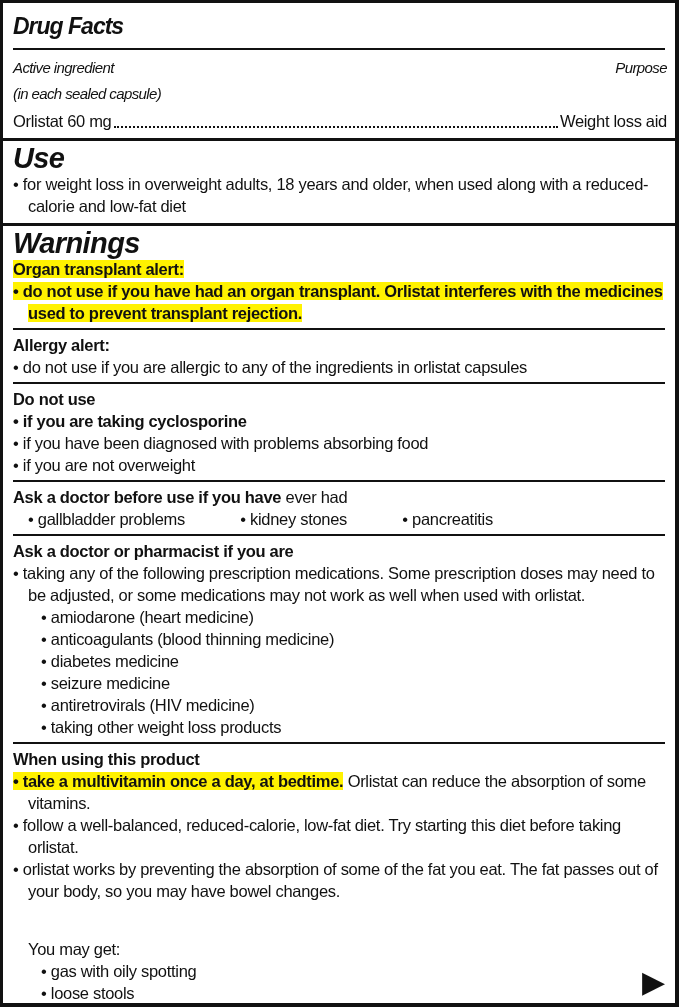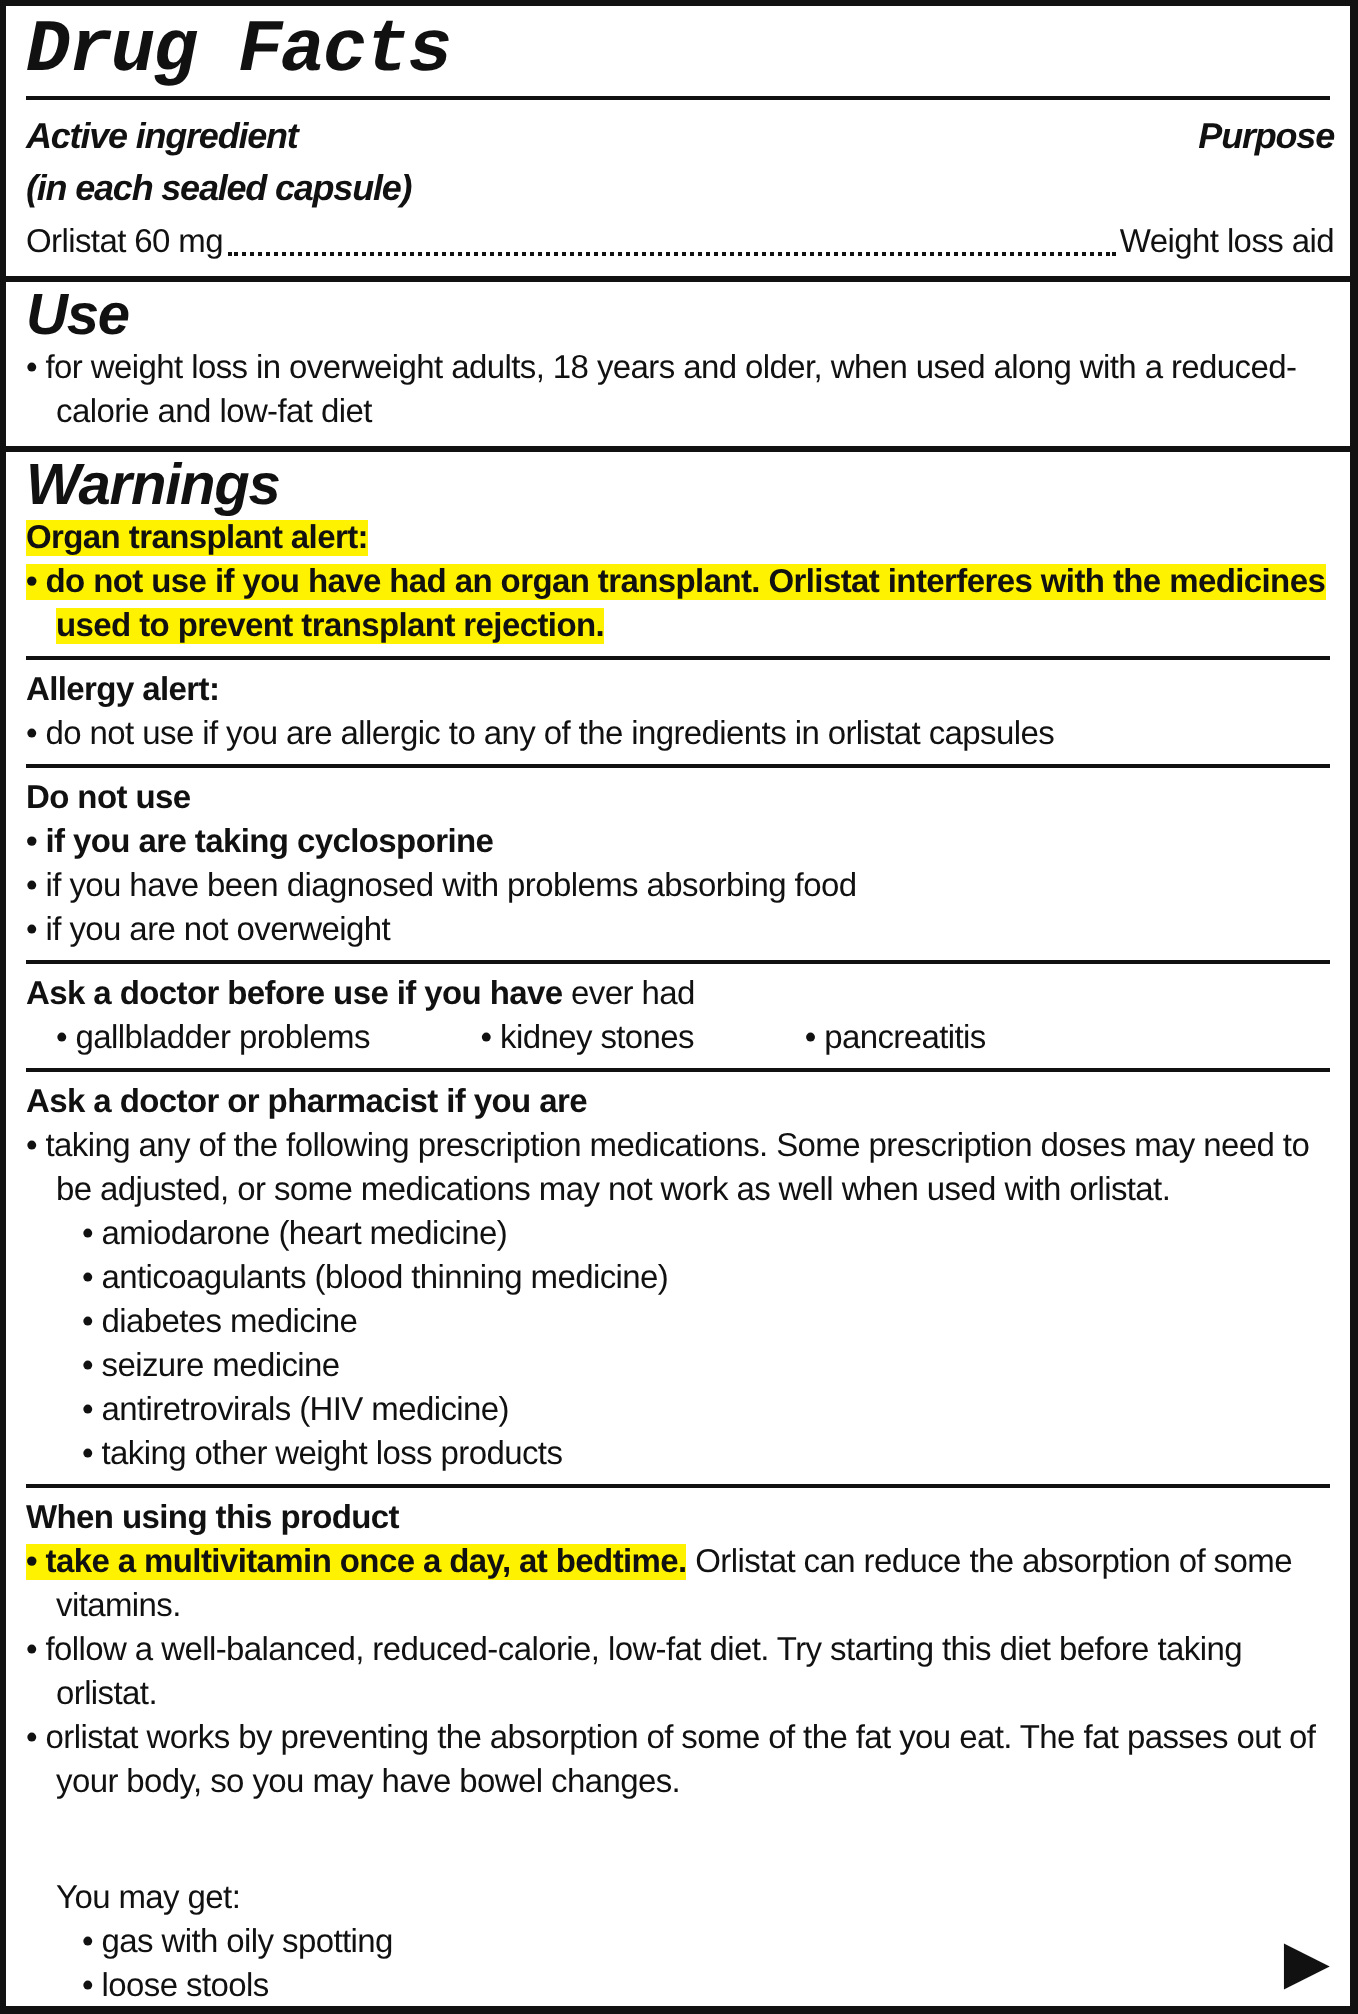--- a/index.html
+++ b/index.html
@@ -19,29 +19,28 @@
     font-family:"Liberation Sans", sans-serif;
     font-size:16.5px;
     line-height:22px;
     letter-spacing:-0.3px;
     overflow:hidden;
   }
   .sec{padding:2px 8px 6px 10px;}
   .sec.divided{border-top:3px solid var(--ink);}
   .h1{
     font-style:italic;font-weight:bold;
-    font-size:37px;line-height:38px;letter-spacing:-1px;
+    font-size:23px;line-height:38px;letter-spacing:-1px;
     padding-top:2px;
-    font-family:Liberation Mono, monospace;
   }
   .rule-thin{border-top:2px solid var(--ink);margin:3px 2px 5px 0;}
   .rule{border-top:2px solid var(--ink);margin:4px 2px 4px 0;}
   .h2{
-    font-style:italic;font-weight:bold;
-    font-size:18px;line-height:26px;letter-spacing:-0.6px;
+    font-style:italic;font-weight:normal;
+    font-size:15px;line-height:26px;letter-spacing:-0.6px;
   }
   .sec-h{
     font-style:italic;font-weight:bold;
     font-size:29px;line-height:30px;letter-spacing:-0.6px;
   }
   .ai-head{display:flex;justify-content:space-between;align-items:flex-start;}
   .dotrow{display:flex;align-items:flex-end;margin-top:3px;}
   .leader{flex:1;border-bottom:2px dotted var(--ink);margin:0 2px 4px 2px;height:0;}
   .sub{font-weight:bold;}
   .b{padding-left:15px;text-indent:-15px;}

